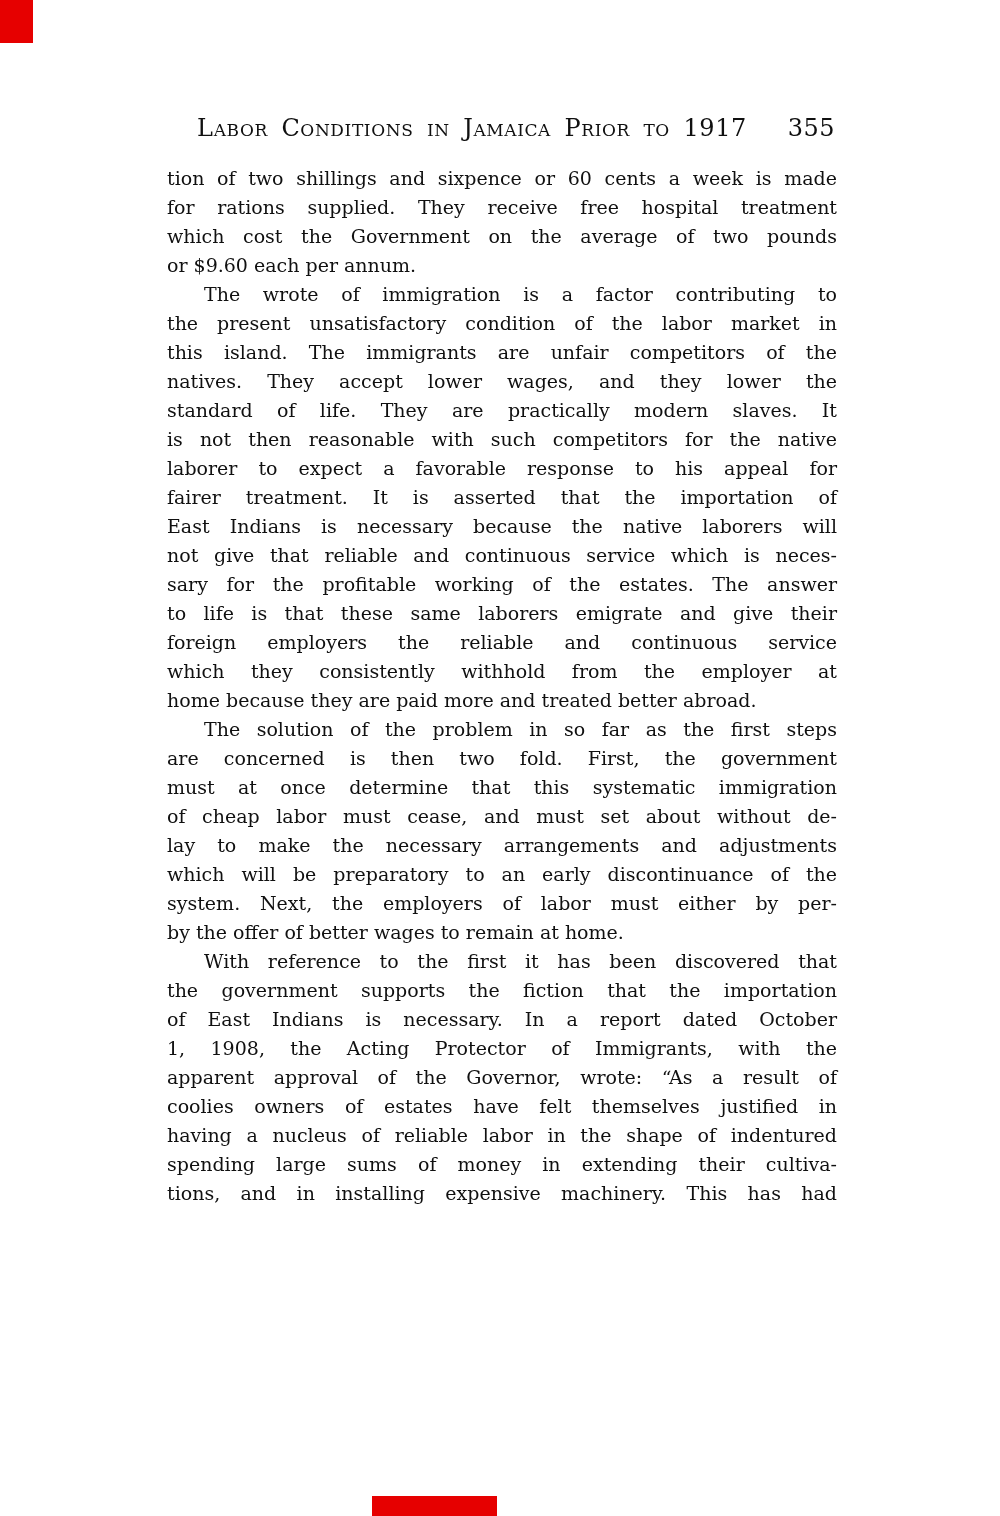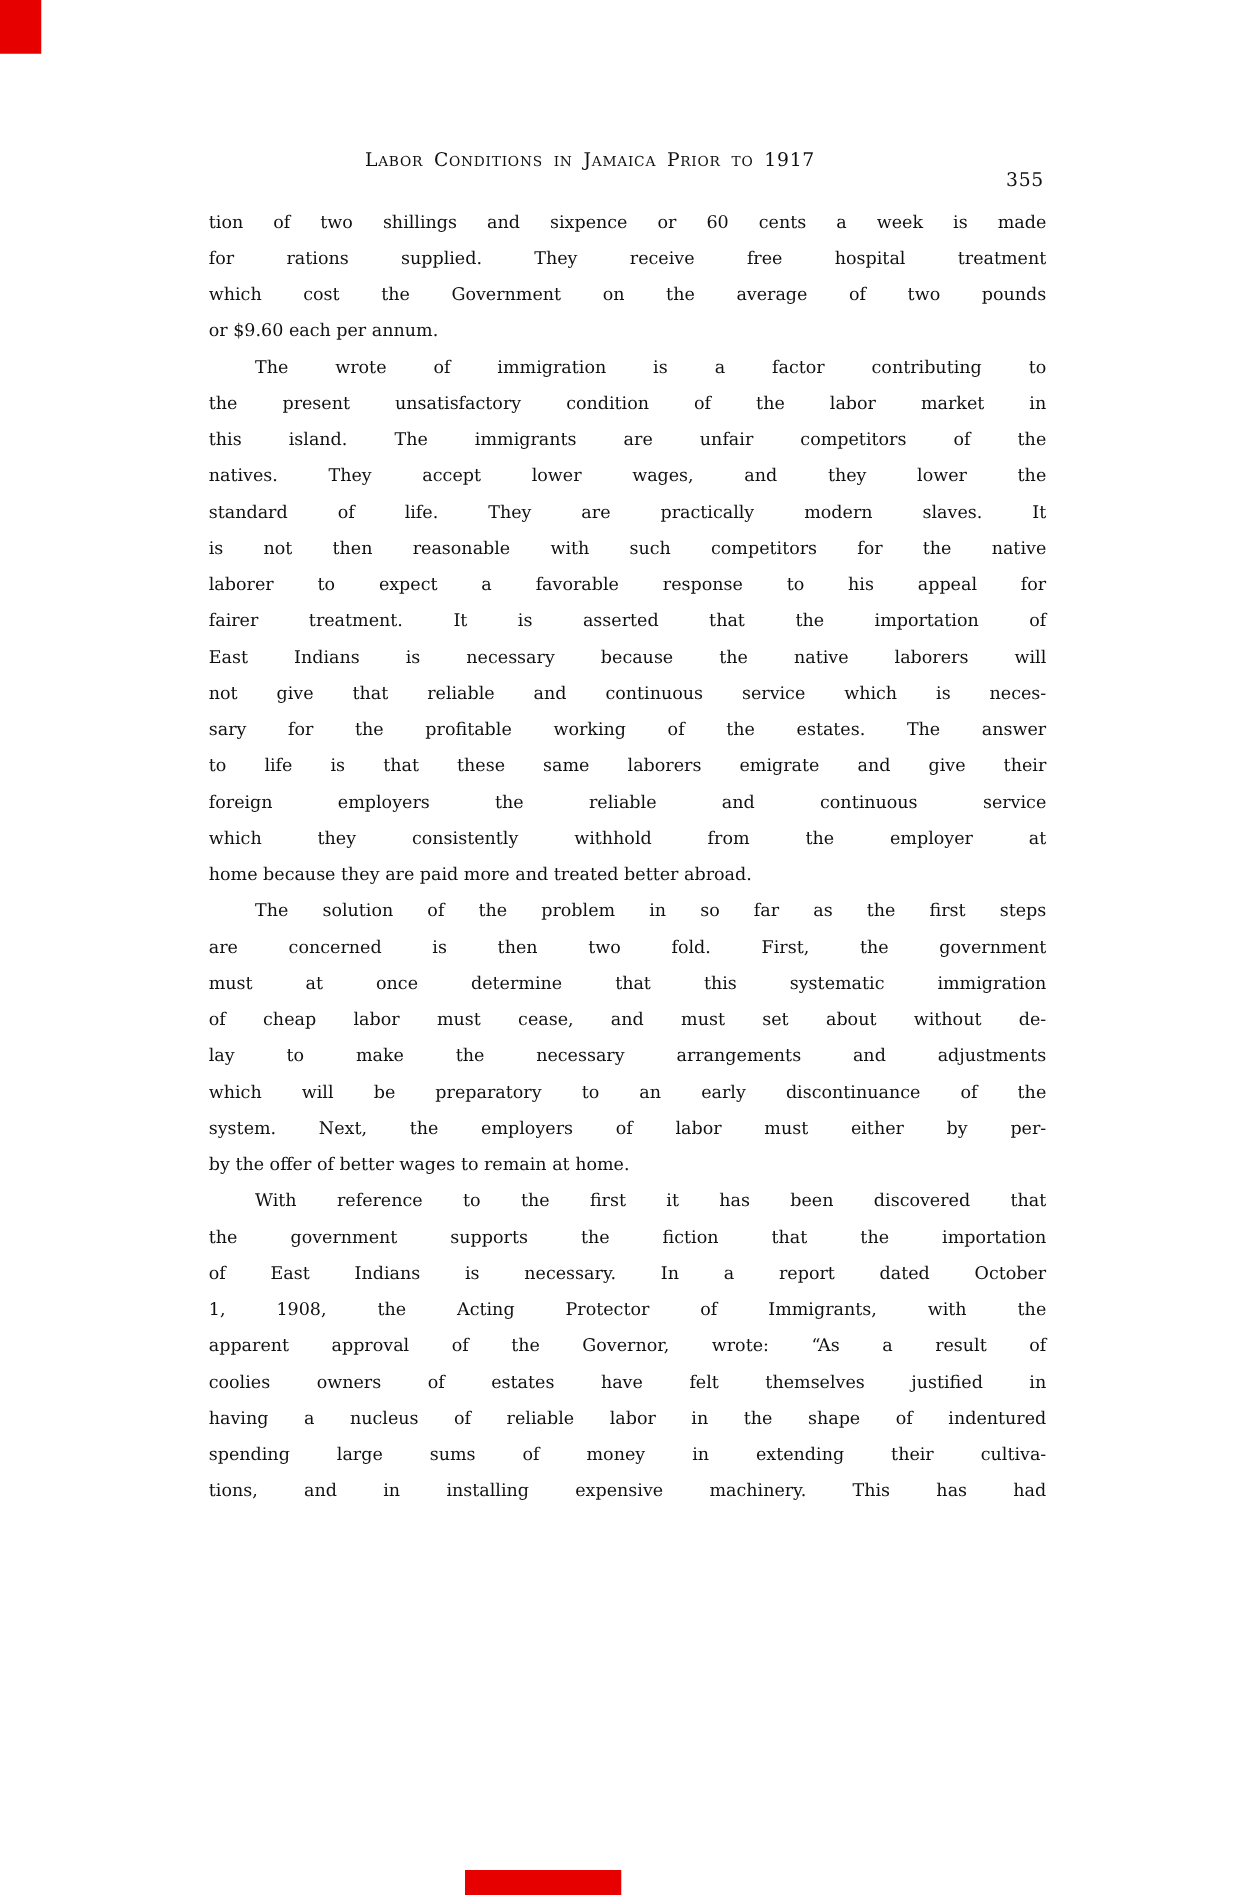--- a/index.html
+++ b/index.html
@@ -14,42 +14,42 @@
   }
   .text-column {
     position: absolute;
     left: 167px;
     top: 117px;
     width: 670px;
   }
   .running-header {
     position: relative;
     height: 22px;
-    font-size: 15px;
+    font-size: 24px;
     line-height: 22px;
     font-variant: small-caps;
     letter-spacing: 0.6px;
     word-spacing: 0.22em;
     white-space: nowrap;
   }
   .running-header .head-title {
     display: block;
     text-align: center;
     padding-right: 60px; 
   }
   .running-header .folio {
     position: absolute;
     right: 2px;
-    top: 16px;
+    top: 0;
     font-variant: normal;
     letter-spacing: 0.5px;
   }
   .page-body {
     margin-top: 25px;
-    font-size: 14px;
+    font-size: 19px;
   }
   .para { margin: 0; padding: 0; }
   .text-line {
     height: 29px;
     line-height: 29px;
     text-align: justify;
     text-align-last: justify;
     white-space: normal;
   }
   .text-line.indent { text-indent: 37px; }

